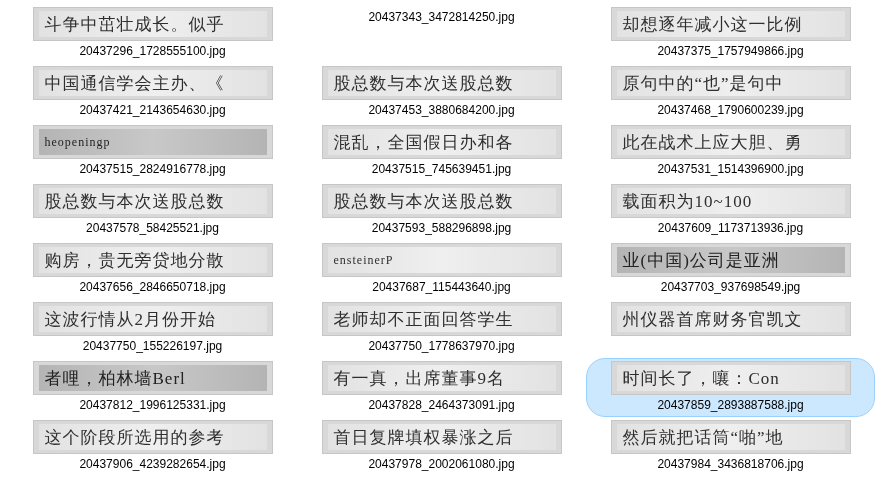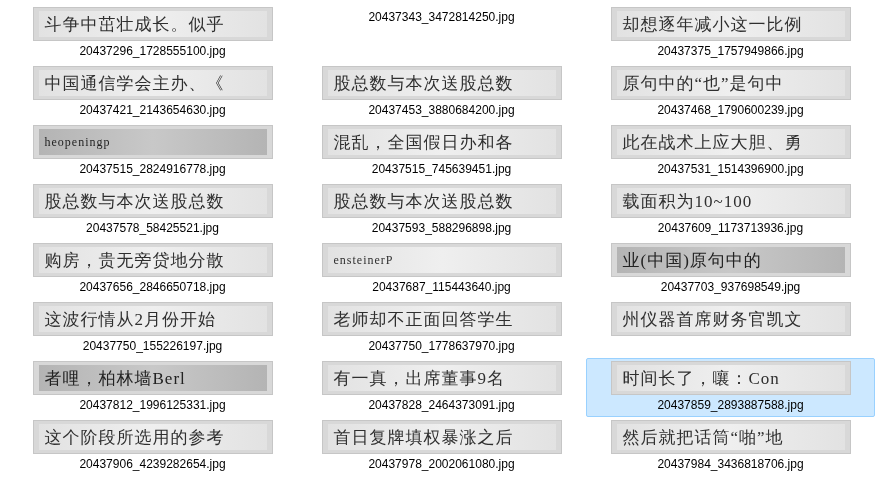--- a/index.html
+++ b/index.html
@@ -21,20 +21,21 @@
       display: flex;
       flex-direction: column;
       align-items: center;
       padding: 2px 4px 4px;
       border: 1px solid transparent;
       border-radius: 2px;
     }
     .cell.selected {
       background: #cce8ff;
       border-color: #99d1ff;
+      border-radius: 19px;
     }
     .thumb {
       width: 240px;
       height: 34px;
       background: #d8d8d8;
       display: flex;
       align-items: center;
       justify-content: center;
       overflow: hidden;
       border: 1px solid #c6c6c6;
@@ -155,21 +156,21 @@
       <div class="fname">20437656_2846650718.jpg</div>
     </div>
     <div class="cell">
       <div class="thumb thumb-latin">
         <div class="thumb-inner">ensteinerP</div>
       </div>
       <div class="fname">20437687_115443640.jpg</div>
     </div>
     <div class="cell">
       <div class="thumb thumb-dark">
-        <div class="thumb-inner">业(中国)原句中的</div>
+        <div class="thumb-inner">业(中国)公司是亚洲</div>
       </div>
       <div class="fname">20437703_937698549.jpg</div>
     </div>
     <div class="cell">
       <div class="thumb">
         <div class="thumb-inner">这波行情从2月份开始</div>
       </div>
       <div class="fname">20437750_155226197.jpg</div>
     </div>
     <div class="cell">

